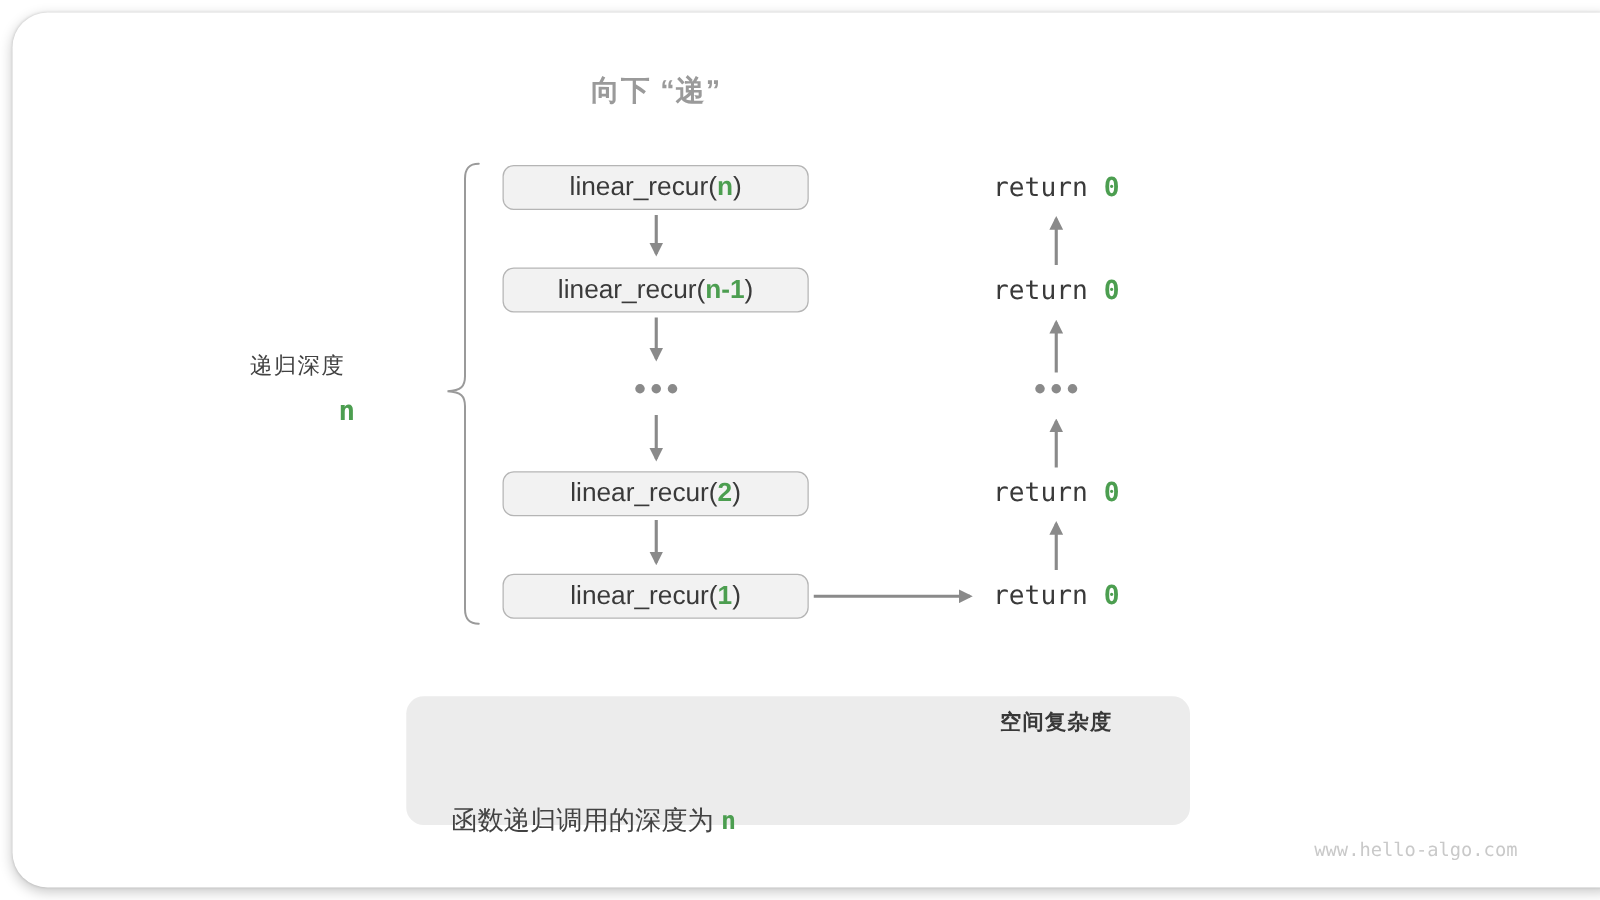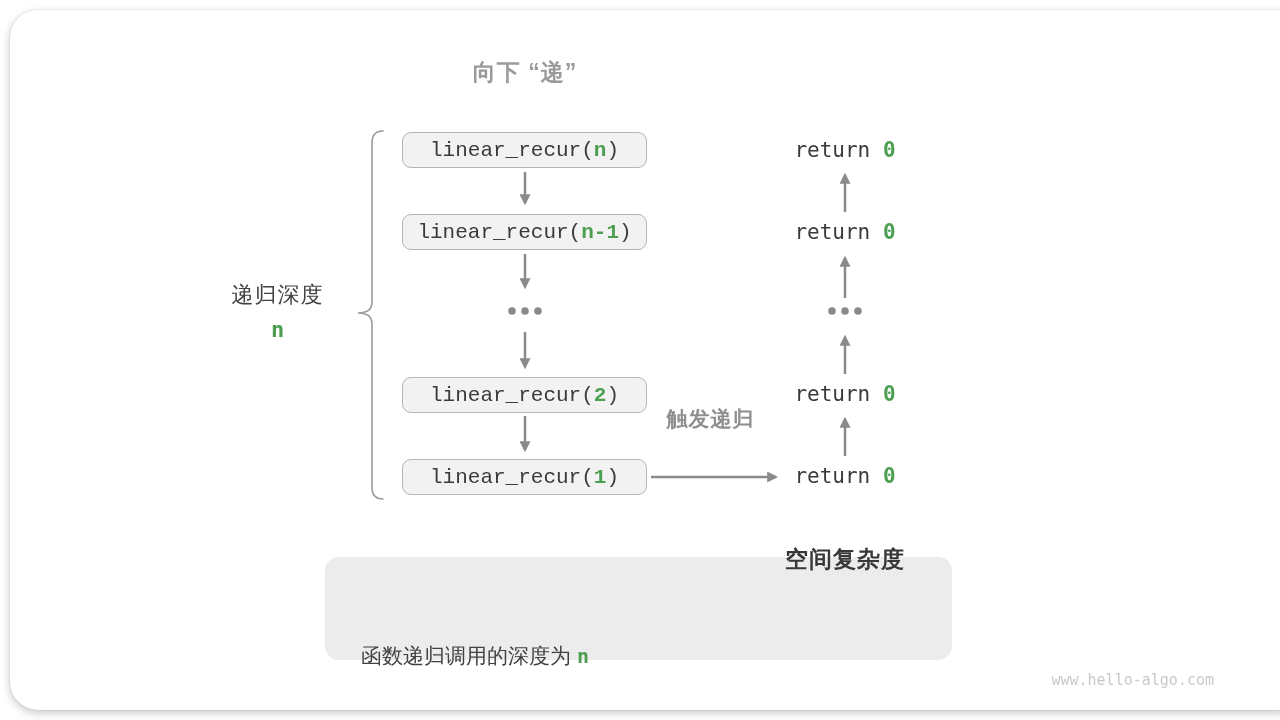--- a/index.html
+++ b/index.html
@@ -35,41 +35,40 @@
 
   .code { font-family: "DejaVu Sans Mono", "Liberation Mono", monospace; }
 
   .call-box {
     position: absolute; left: 402px; width: 245px; height: 36px;
     box-sizing: border-box;
     background: var(--box-bg, #f2f2f2);
     border: 1.5px solid var(--box-border, #b5b5b5);
     border-radius: 9px;
     display: flex; align-items: center; justify-content: center;
-    font-family: Liberation Mono, monospace;
+    font-family: Liberation Sans, sans-serif;
     font-size: 21px; color: var(--code, #3a3a3a);
     white-space: pre;
   }
   .box-1 { top: 132px; } .box-2 { top: 214px; } .box-3 { top: 377px; } .box-4 { top: 459px; }
   .arg { color: var(--green, #4c9e50); font-weight: bold; }
 
   .return-row {
     position: absolute; left: 745px; width: 200px; height: 26px;
     text-align: center;
     font-family: "DejaVu Sans Mono", "Liberation Mono", monospace;
     font-size: 21px; color: var(--code, #3a3a3a);
     white-space: pre;
   }
   .ret-1 { top: 138px; } .ret-2 { top: 220px; } .ret-3 { top: 382px; } .ret-4 { top: 464px; }
   .ret-val { color: var(--green, #4c9e50); font-weight: bold; }
 
   .depth-label {
     position: absolute; left: 200px; top: 280px; width: 155px;
-    text-align: center;
-    font-size: 22px; color: var(--label-dark, #424242); letter-spacing: 1px;
+    font-size: 18px; color: var(--label-dark, #424242); letter-spacing: 1px;
   }
   .depth-n {
     position: absolute; left: 200px; top: 317px; width: 155px;
     text-align: center;
     font-family: "DejaVu Sans Mono", "Liberation Mono", monospace;
     font-size: 22px; font-weight: bold; color: var(--green, #4c9e50);
   }
 
   .trigger-label {
     position: absolute; left: 623px; top: 404px; width: 175px;
@@ -85,23 +84,23 @@
     border-radius: 14px;
   }
   .sum-left {
     position: absolute; left: 330px; top: 576px; width: 290px;
     text-align: center;
     font-size: 21px; line-height: 32px; color: var(--label-dark, #424242);
     white-space: pre;
   }
   .sum-left .code { font-size: 20px; }
   .sum-right-title {
-    position: absolute; left: 740px; top: 544px; width: 210px;
+    position: absolute; left: 740px; top: 566px; width: 210px;
     text-align: center;
-    font-size: 23px; font-weight: bold; color: #383838; letter-spacing: 1px;
+    font-size: 17px; font-weight: bold; color: #383838; letter-spacing: 1px;
   }
   .sum-right-result {
     position: absolute; left: 740px; top: 618px; width: 210px;
     text-align: center;
     font-size: 21px; font-weight: bold; color: var(--blue, #0c82d8);
     white-space: pre; letter-spacing: 1px;
   }
   .sum-right-result .code { font-weight: bold; letter-spacing: 0; }
 
   .watermark {
@@ -161,21 +160,20 @@
 
   <div class="return-row ret-1"><span>return </span><span class="ret-val">0</span></div>
   <div class="return-row ret-2"><span>return </span><span class="ret-val">0</span></div>
   <div class="return-row ret-3"><span>return </span><span class="ret-val">0</span></div>
   <div class="return-row ret-4"><span>return </span><span class="ret-val">0</span></div>
 
   <div class="depth-label">递归深度</div>
   <div class="depth-n">n</div>
 
   <div class="trigger-label">
-    <span>触发递归</span>
   </div>
 
   <div class="summary-box"></div>
   <div class="sum-left">
     <div><span>函数递归调用的深度为 </span><span class="code arg">n</span></div>
     
   </div>
   <div class="sum-right-title">空间复杂度</div>
 
   <div class="watermark">www.hello-algo.com</div>

